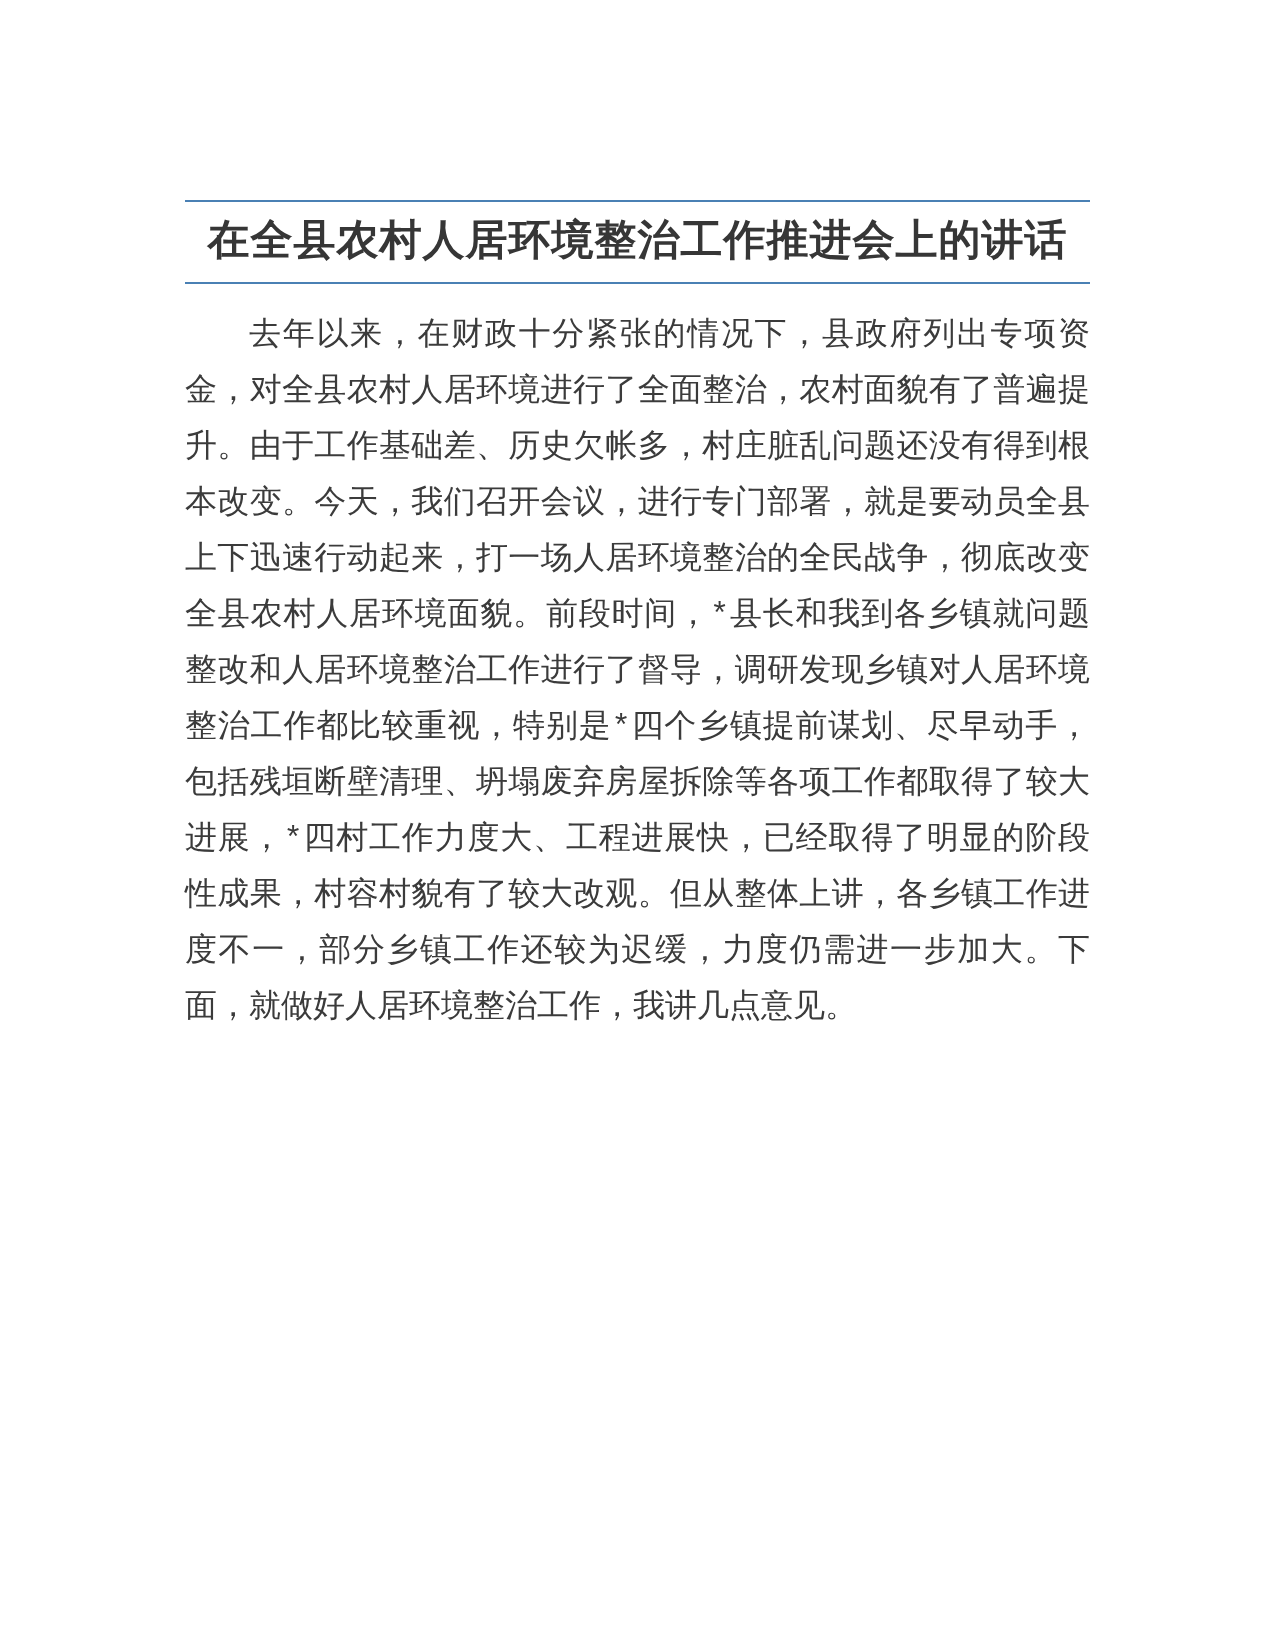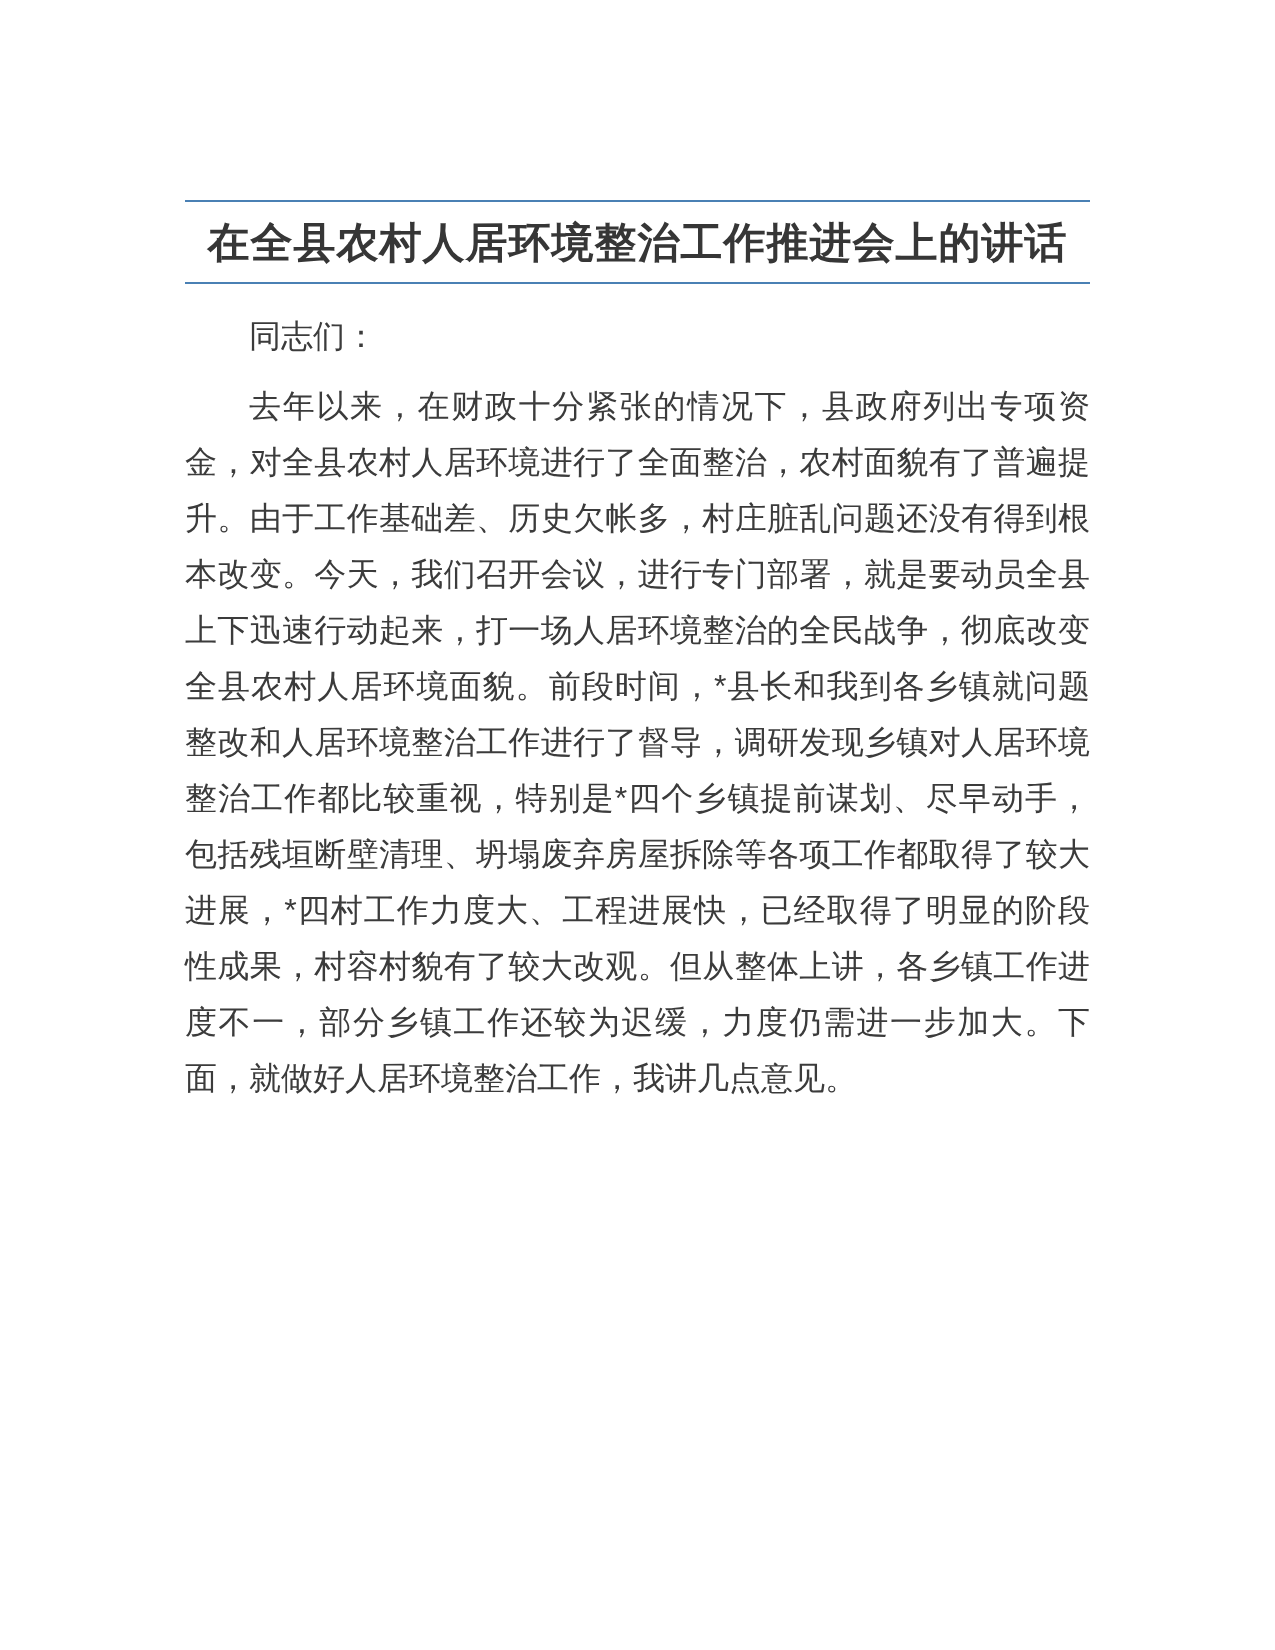--- a/index.html
+++ b/index.html
@@ -5,21 +5,21 @@
   html, body {
     margin: 0;
     padding: 0;
     background: #ffffff;
   }
   .page {
     width: 1081px;
     height: 1650px;
     background: #ffffff;
     box-sizing: border-box;
-    font-family: Liberation Sans, sans-serif;
+    font-family: Liberation Mono, monospace;
     color: #3b3b3b;
     overflow: hidden;
     margin: 0 auto;
     border-radius: 26px;
   }
   .content {
     width: 905px;
     margin: 0 auto;
     padding-top: 200px;
     box-sizing: border-box;
@@ -55,18 +55,17 @@
 <body>
 
 <div class="page">
   <div class="content">
 
     <div class="title-block">
       <h1 class="doc-title">在全县农村人居环境整治工作推进会上的讲话</h1>
     </div>
 
     <div class="body-text">
-      <p class="para">同志们：</p>
       <p class="para">去年以来，在财政十分紧张的情况下，县政府列出专项资金，对全县农村人居环境进行了全面整治，农村面貌有了普遍提升。由于工作基础差、历史欠帐多，村庄脏乱问题还没有得到根本改变。今天，我们召开会议，进行专门部署，就是要动员全县上下迅速行动起来，打一场人居环境整治的全民战争，彻底改变全县农村人居环境面貌。前段时间，*县长和我到各乡镇就问题整改和人居环境整治工作进行了督导，调研发现乡镇对人居环境整治工作都比较重视，特别是*四个乡镇提前谋划、尽早动手，包括残垣断壁清理、坍塌废弃房屋拆除等各项工作都取得了较大进展，*四村工作力度大、工程进展快，已经取得了明显的阶段性成果，村容村貌有了较大改观。但从整体上讲，各乡镇工作进度不一，部分乡镇工作还较为迟缓，力度仍需进一步加大。下面，就做好人居环境整治工作，我讲几点意见。</p>
     </div>
 
   </div>
 </div>
 
 </body></html>

